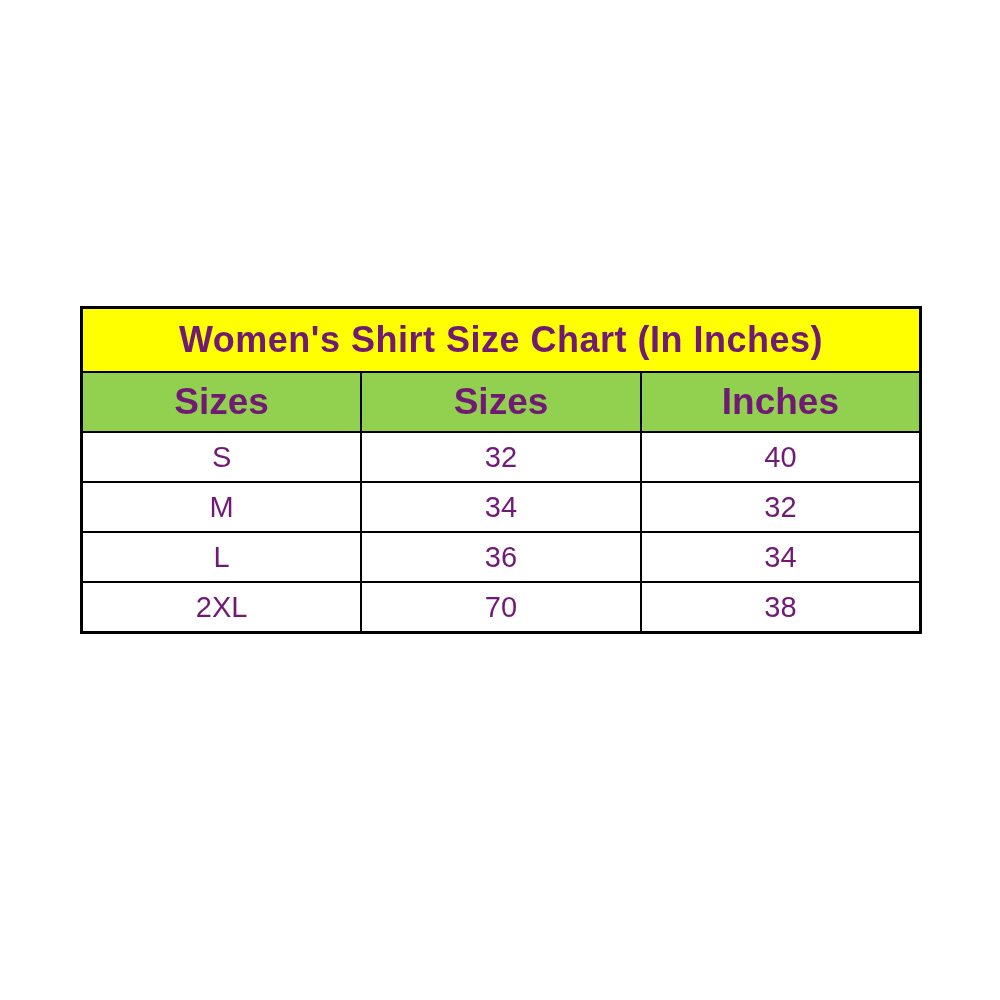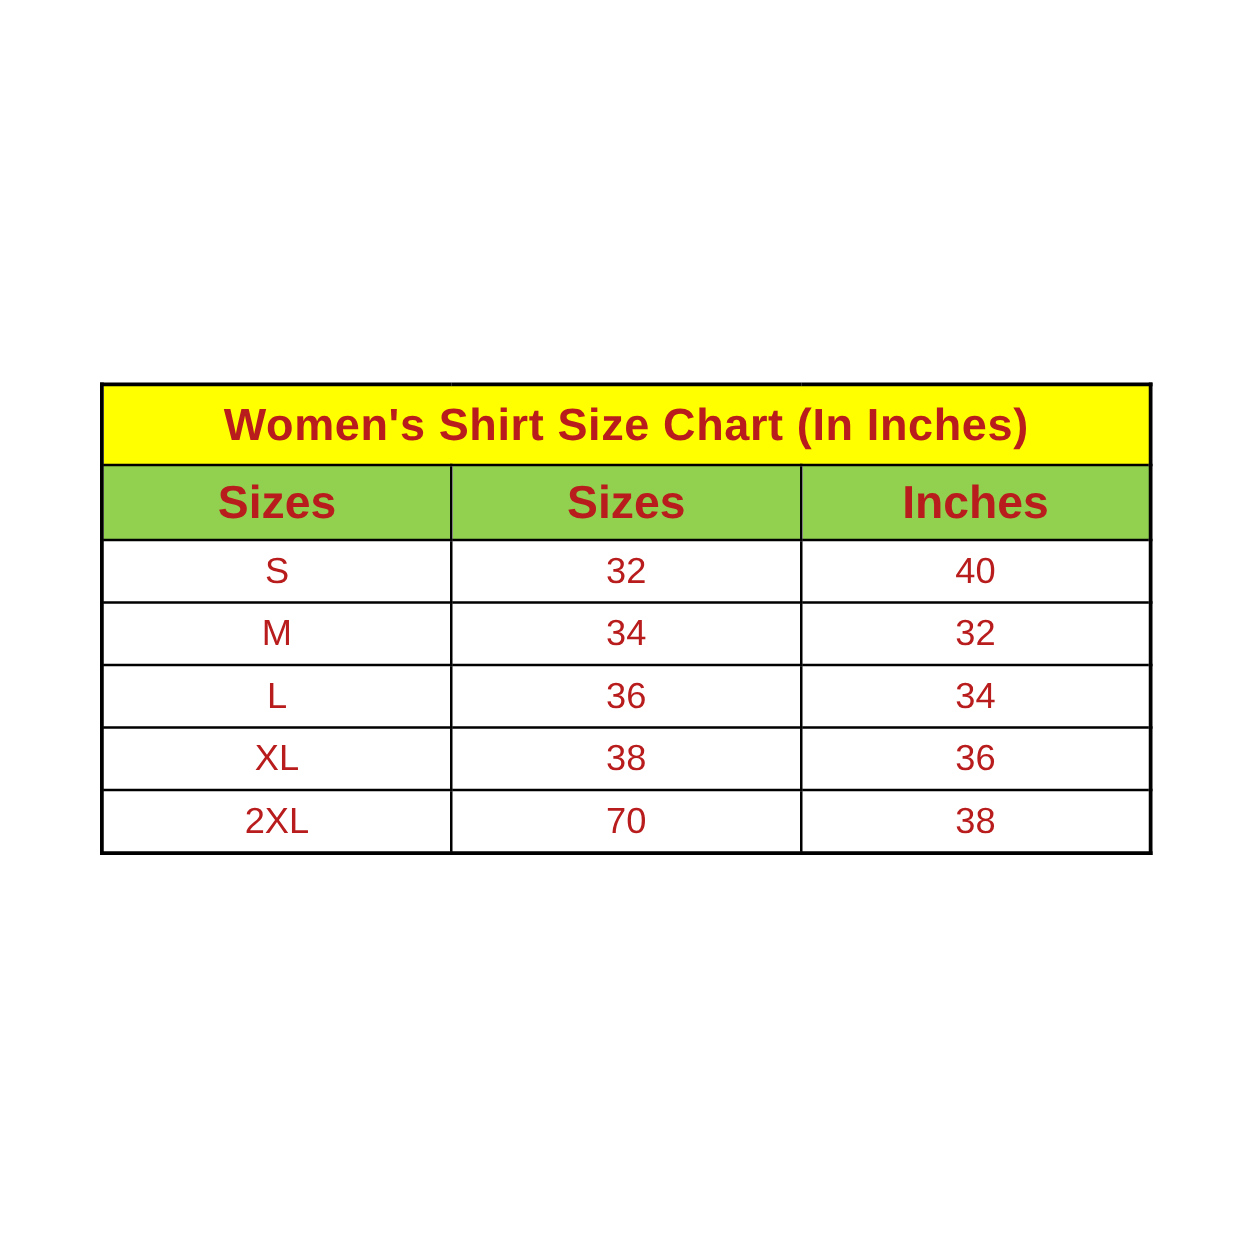--- a/index.html
+++ b/index.html
@@ -6,21 +6,21 @@
     margin: 0;
     padding: 0;
     background: #ffffff;
   }
   .stage {
     position: relative;
     width: 823px;
     height: 1000px;
     background: #ffffff;
     font-family: "Liberation Sans", sans-serif;
-    color: #b91c1c;
+    color: #701a75;
   }
   table.size-chart {
     position: absolute;
     left: 80px;
     top: 306px;
     width: 842px;
     border-collapse: collapse;
     table-layout: fixed;
     border: 3px solid #000000;
   }
@@ -75,24 +75,19 @@
         <td>M</td>
         <td>34</td>
         <td>32</td>
       </tr>
       <tr class="data-row">
         <td>L</td>
         <td>36</td>
         <td>34</td>
       </tr>
       <tr class="data-row">
-        <td>XL</td>
-        <td>38</td>
-        <td>36</td>
-      </tr>
-      <tr class="data-row">
         <td>2XL</td>
         <td>70</td>
         <td>38</td>
       </tr>
     </tbody>
   </table>
 </div>
 
 </body></html>

